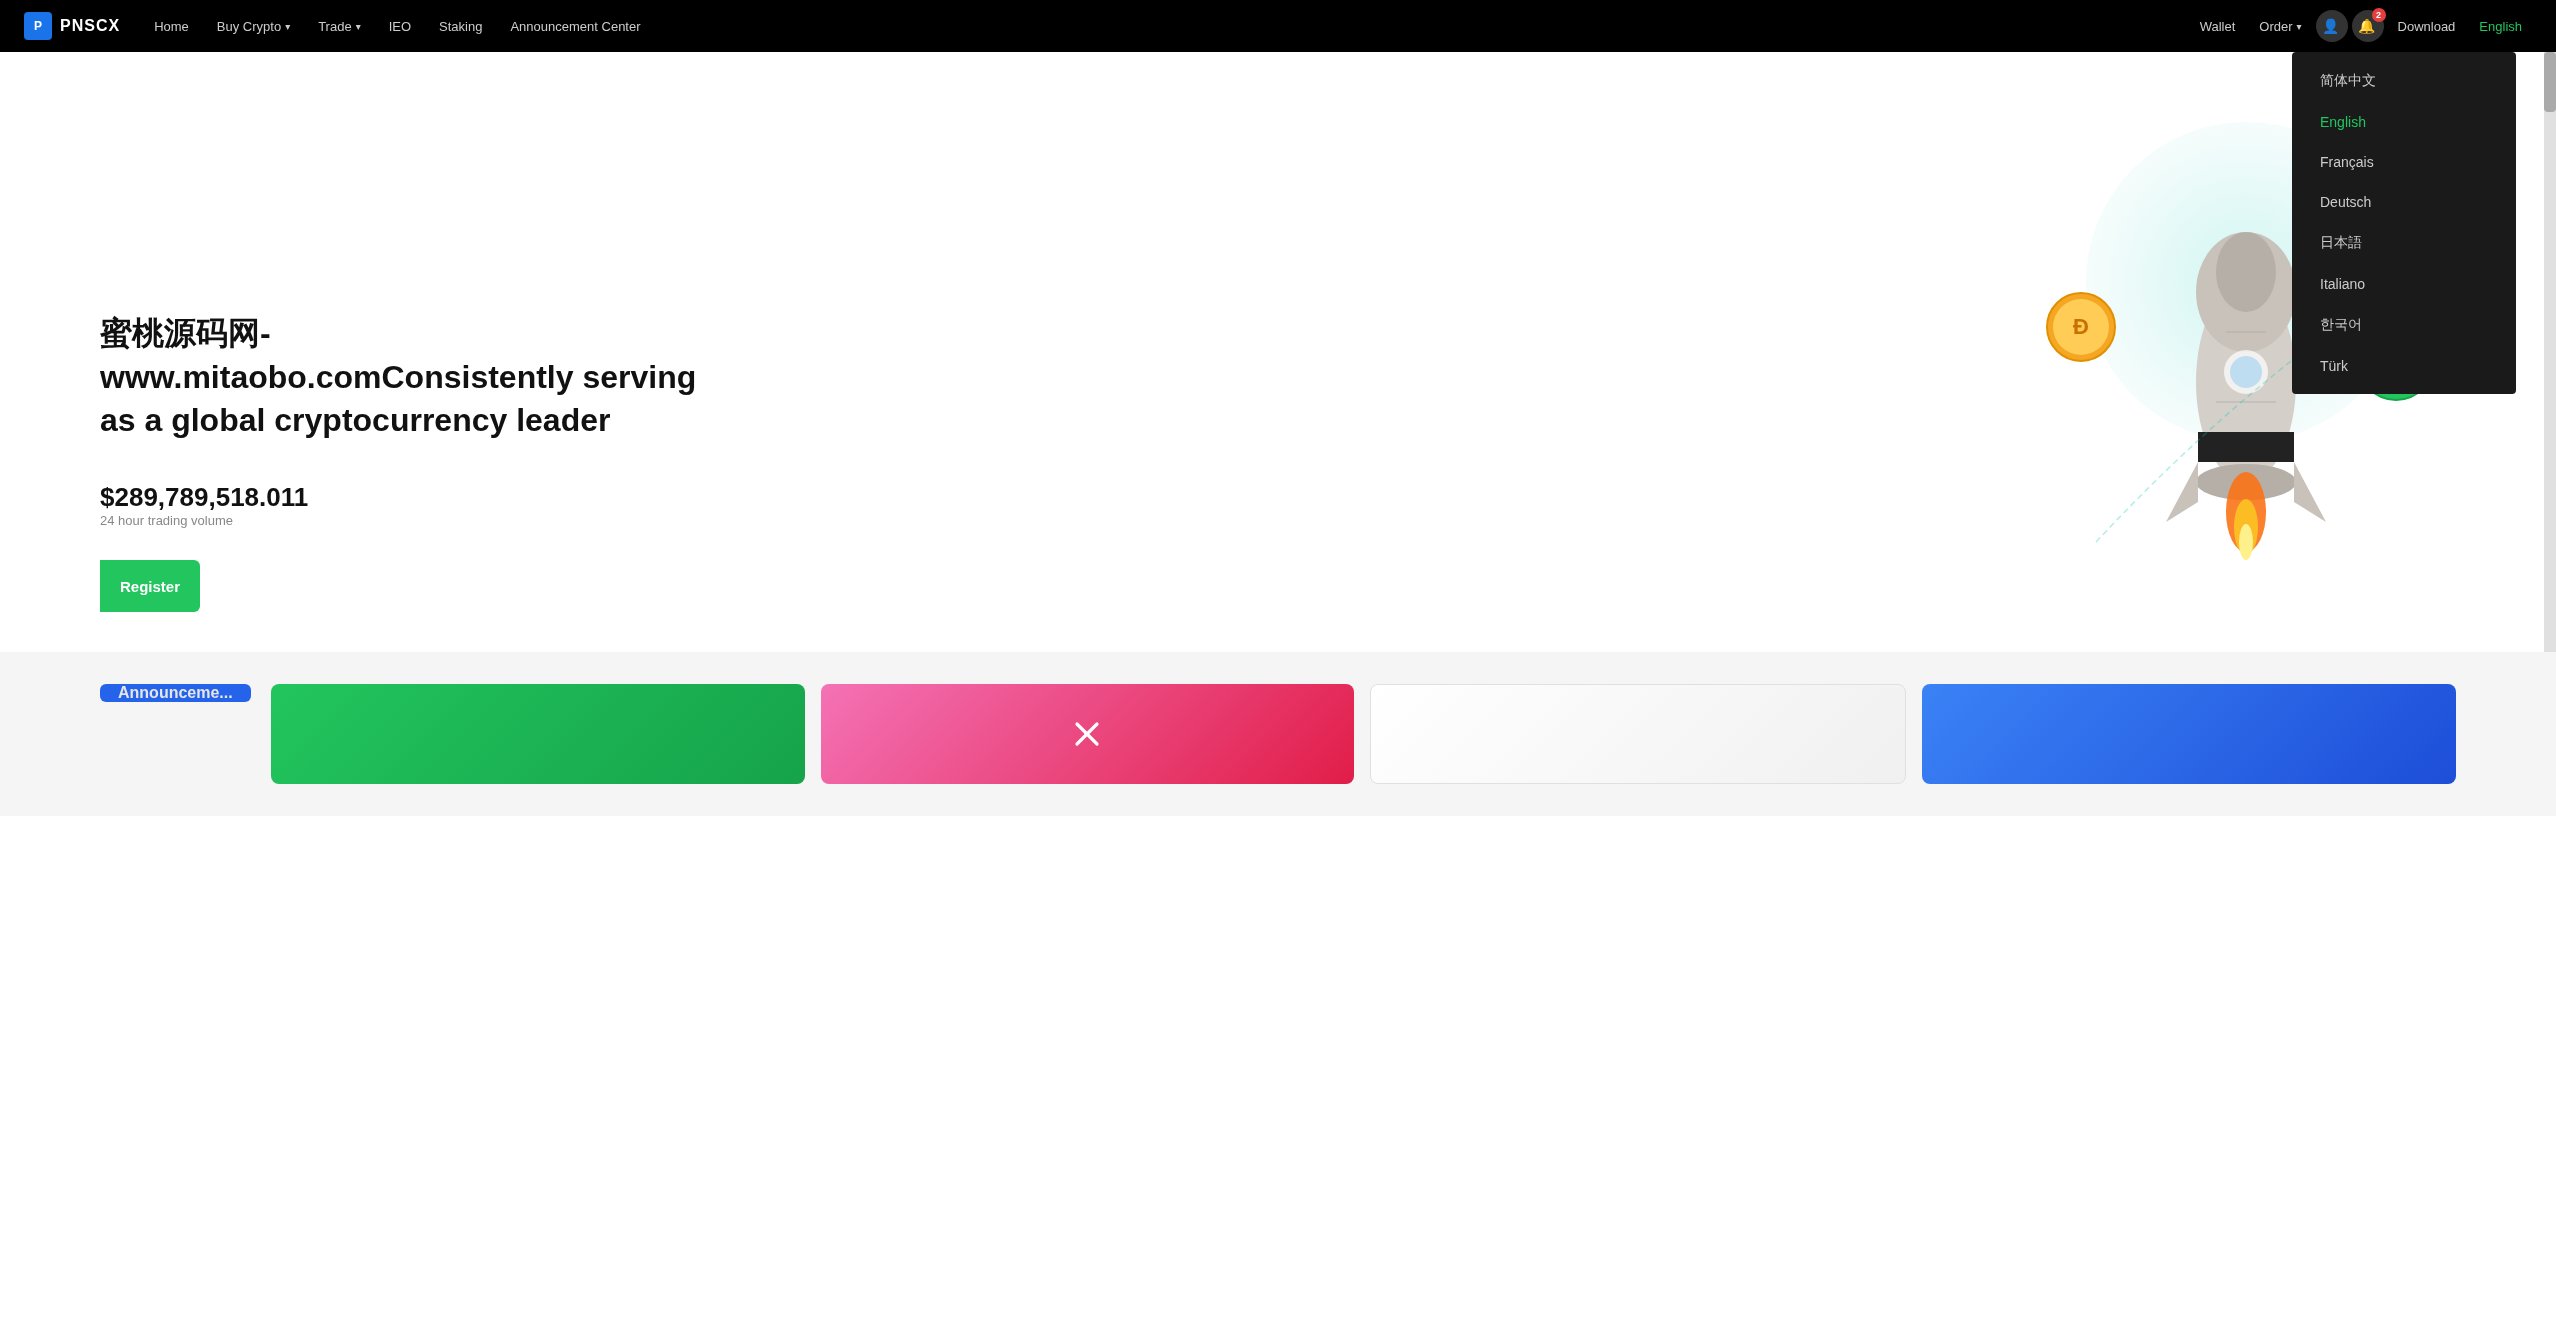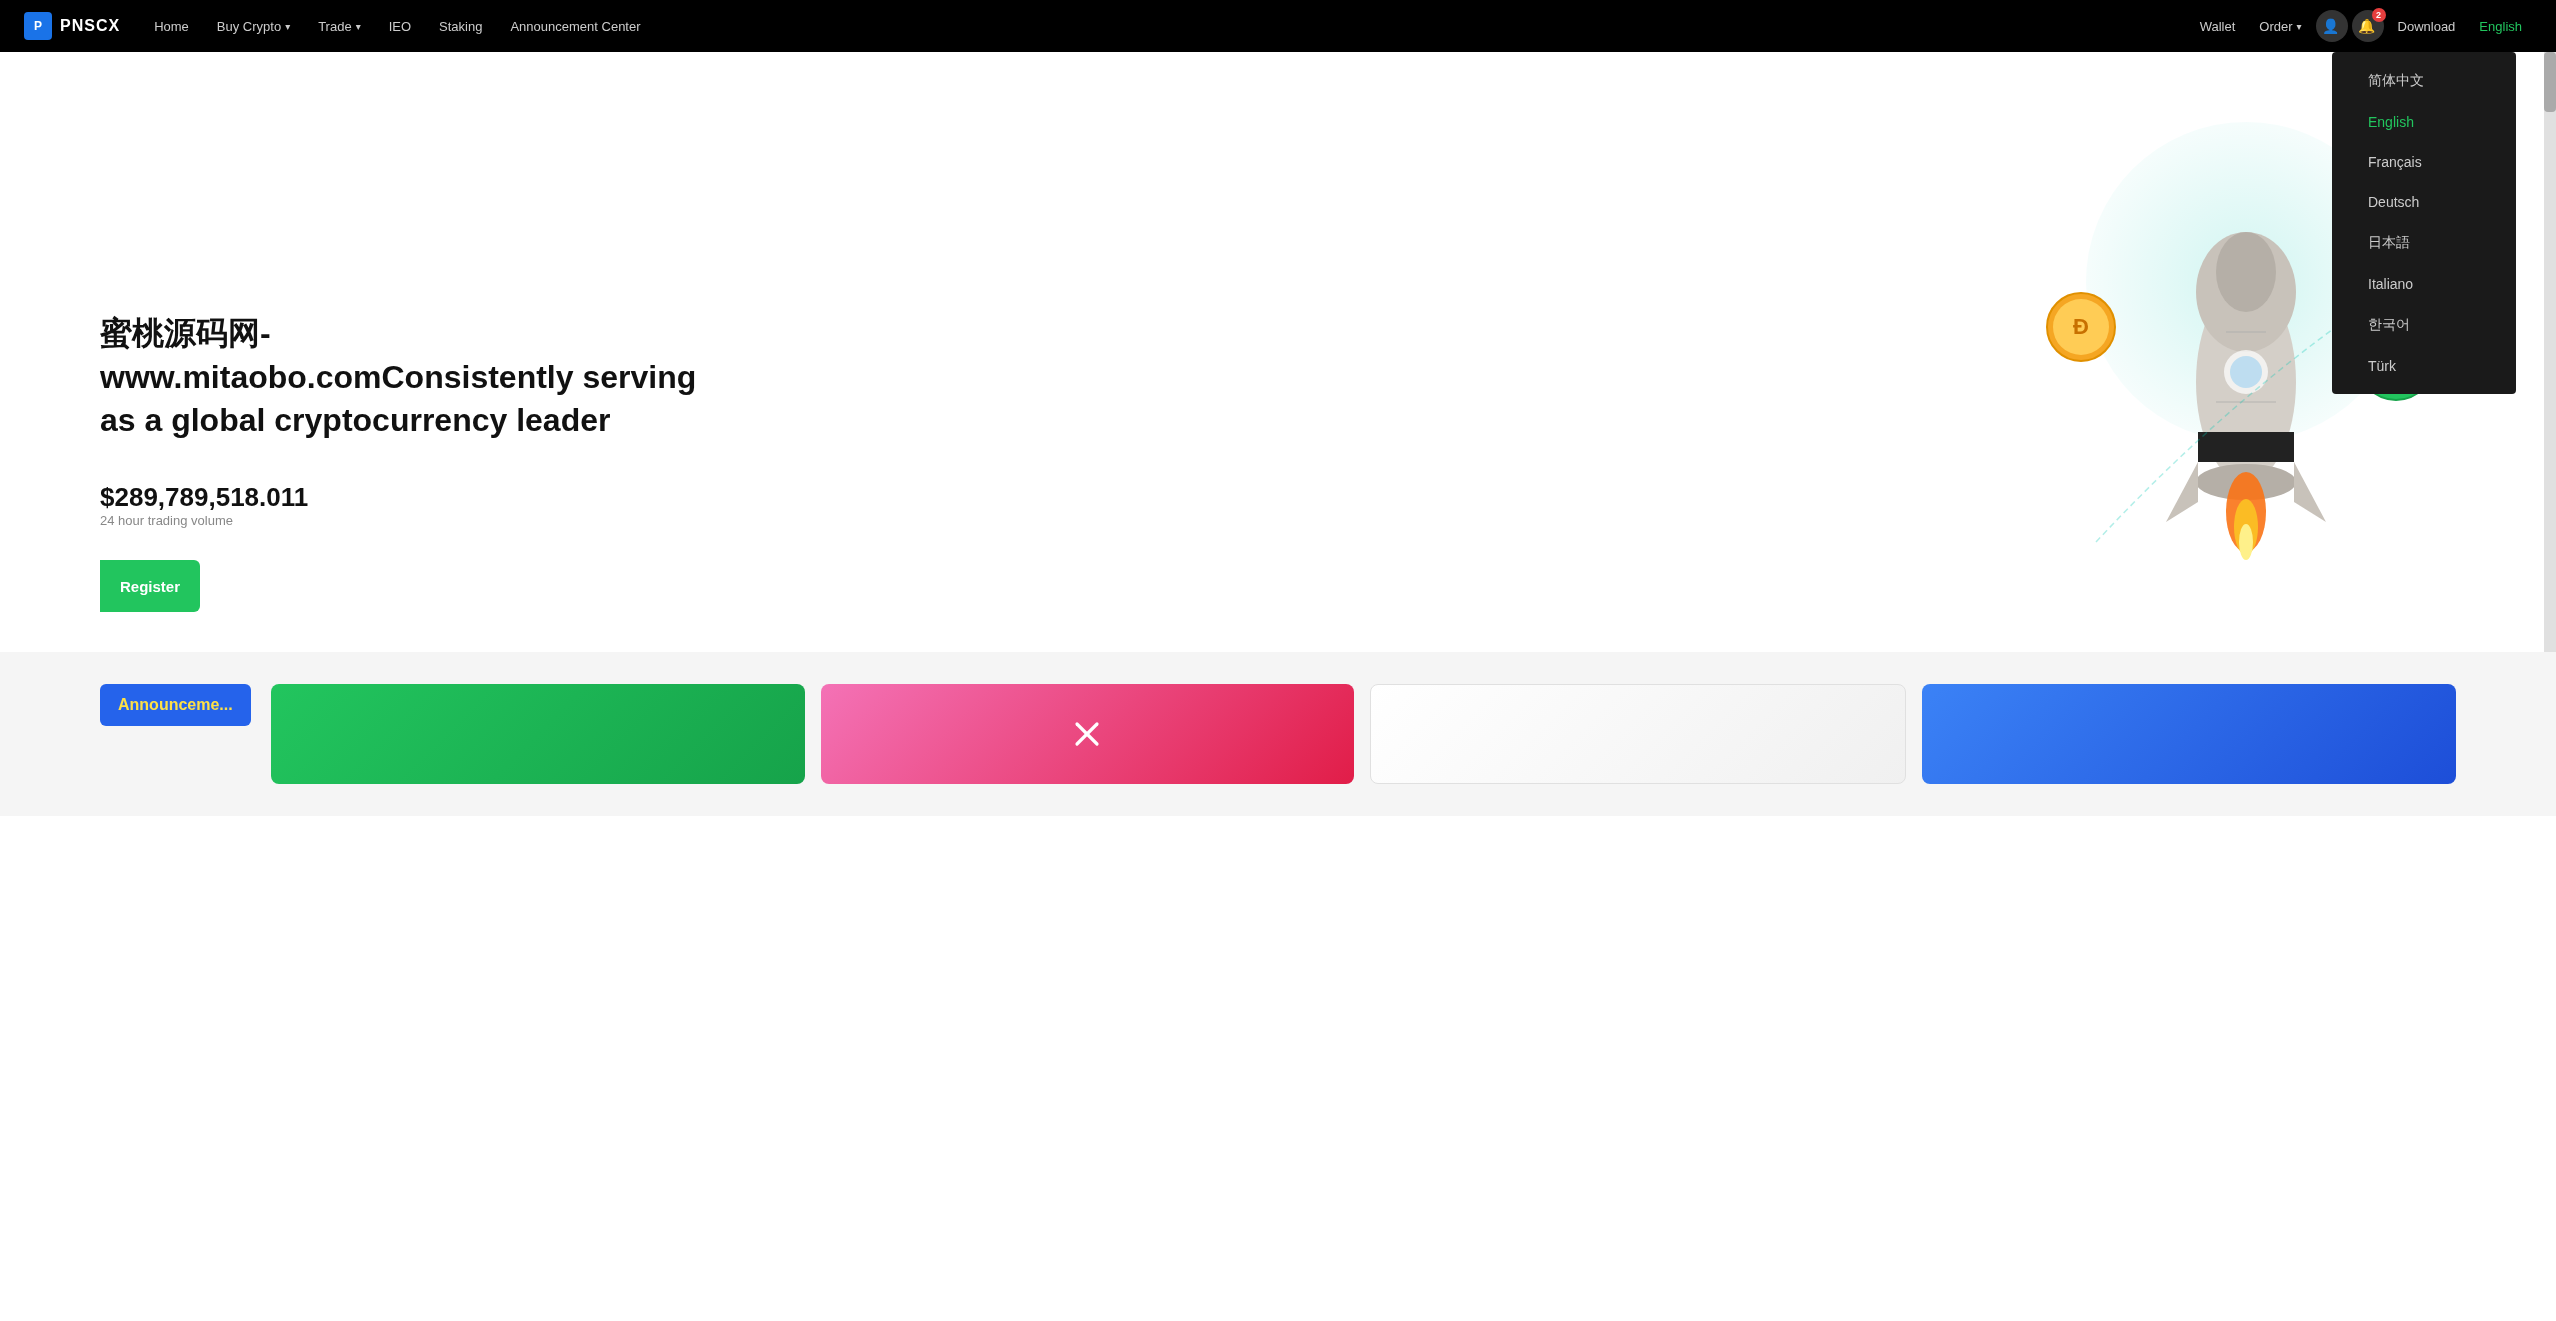--- a/index.html
+++ b/index.html
@@ -226,25 +226,25 @@
       right: 20px;
       width: 80px;
       height: 80px;
     }
 
     
     .lang-dropdown {
       position: absolute;
       right: 40px;
       top: 52px;
-      width: 184px;
+      width: 224px;
       background: #1a1a1a;
       border-radius: 4px;
       z-index: 500;
-      padding: 8px 8px;
+      padding: 8px 0;
     }
     .lang-item {
       padding: 12px 28px;
       color: #ccc;
       font-size: 14px;
       cursor: pointer;
       transition: background 0.15s;
     }
     .lang-item.active { color: #22c55e; }
 
@@ -252,24 +252,24 @@
     .bottom-section {
       background: #f5f5f5;
       min-height: 160px;
       display: flex;
       align-items: flex-start;
       padding: 32px 100px;
       gap: 20px;
     }
     .announcement-badge {
       background: #2563eb;
-      color: #fde047;
+      color: #e5e5e5;
       font-size: 16px;
       font-weight: 600;
-      padding: 12px 18px;
+      padding: 0 18px;
       border-radius: 6px;
       cursor: pointer;
       white-space: nowrap;
     }
     .bottom-cards {
       display: flex;
       gap: 16px;
       flex: 1;
       overflow: hidden;
     }

